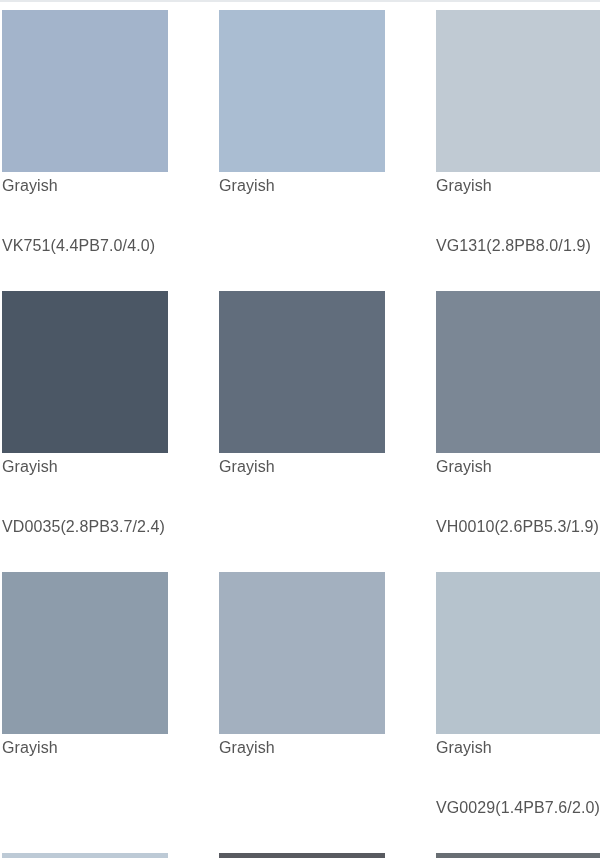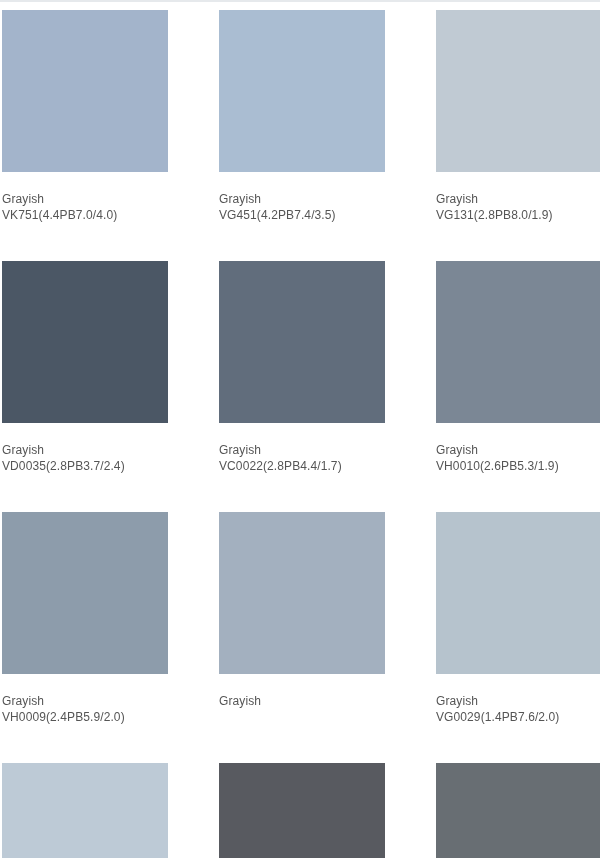--- a/index.html
+++ b/index.html
@@ -39,89 +39,87 @@
   }
   .swatch-cell {
     width: 166px;
   }
   .swatch-chip {
     width: 166px;
     height: 162px;
     display: block;
   }
   .swatch-caption {
-    padding-top: 20px;
+    padding-top: 6px;
     color: #555555;
-    font-size: 12px;
+    font-size: 16px;
     line-height: 15px;
     letter-spacing: 0.1px;
   }
   .swatch-tone {
     display: block;
     white-space: nowrap;
   }
   .swatch-code {
     display: block;
     white-space: nowrap;
     padding-top: 1px;
+    margin-top: 44px;
   }
 </style>
 </head>
 <body>
 
 <div id="top-rule"></div>
 
 <div id="swatch-grid">
     <div class="swatch-cell">
       <div class="swatch-chip" style="background-color: rgb(163, 180, 203);"></div>
       <div class="swatch-caption">
         <span class="swatch-tone">Grayish</span>
         <span class="swatch-code">VK751(4.4PB7.0/4.0)</span>
       </div>
     </div>
     <div class="swatch-cell">
       <div class="swatch-chip" style="background-color: rgb(170, 189, 210);"></div>
       <div class="swatch-caption">
         <span class="swatch-tone">Grayish</span>
-        <span class="swatch-code">VG451(4.2PB7.4/3.5)</span>
       </div>
     </div>
     <div class="swatch-cell">
       <div class="swatch-chip" style="background-color: rgb(192, 202, 211);"></div>
       <div class="swatch-caption">
         <span class="swatch-tone">Grayish</span>
         <span class="swatch-code">VG131(2.8PB8.0/1.9)</span>
       </div>
     </div>
     <div class="swatch-cell">
       <div class="swatch-chip" style="background-color: rgb(75, 87, 101);"></div>
       <div class="swatch-caption">
         <span class="swatch-tone">Grayish</span>
         <span class="swatch-code">VD0035(2.8PB3.7/2.4)</span>
       </div>
     </div>
     <div class="swatch-cell">
       <div class="swatch-chip" style="background-color: rgb(97, 109, 124);"></div>
       <div class="swatch-caption">
         <span class="swatch-tone">Grayish</span>
-        <span class="swatch-code">VC0022(2.8PB4.4/1.7)</span>
       </div>
     </div>
     <div class="swatch-cell">
       <div class="swatch-chip" style="background-color: rgb(123, 135, 149);"></div>
       <div class="swatch-caption">
         <span class="swatch-tone">Grayish</span>
         <span class="swatch-code">VH0010(2.6PB5.3/1.9)</span>
       </div>
     </div>
     <div class="swatch-cell">
       <div class="swatch-chip" style="background-color: rgb(141, 156, 171);"></div>
       <div class="swatch-caption">
         <span class="swatch-tone">Grayish</span>
-        <span class="swatch-code">VH0009(2.4PB5.9/2.0)</span>
       </div>
     </div>
     <div class="swatch-cell">
       <div class="swatch-chip" style="background-color: rgb(163, 176, 191);"></div>
       <div class="swatch-caption">
         <span class="swatch-tone">Grayish</span>
       </div>
     </div>
     <div class="swatch-cell">
       <div class="swatch-chip" style="background-color: rgb(182, 195, 205);"></div>

